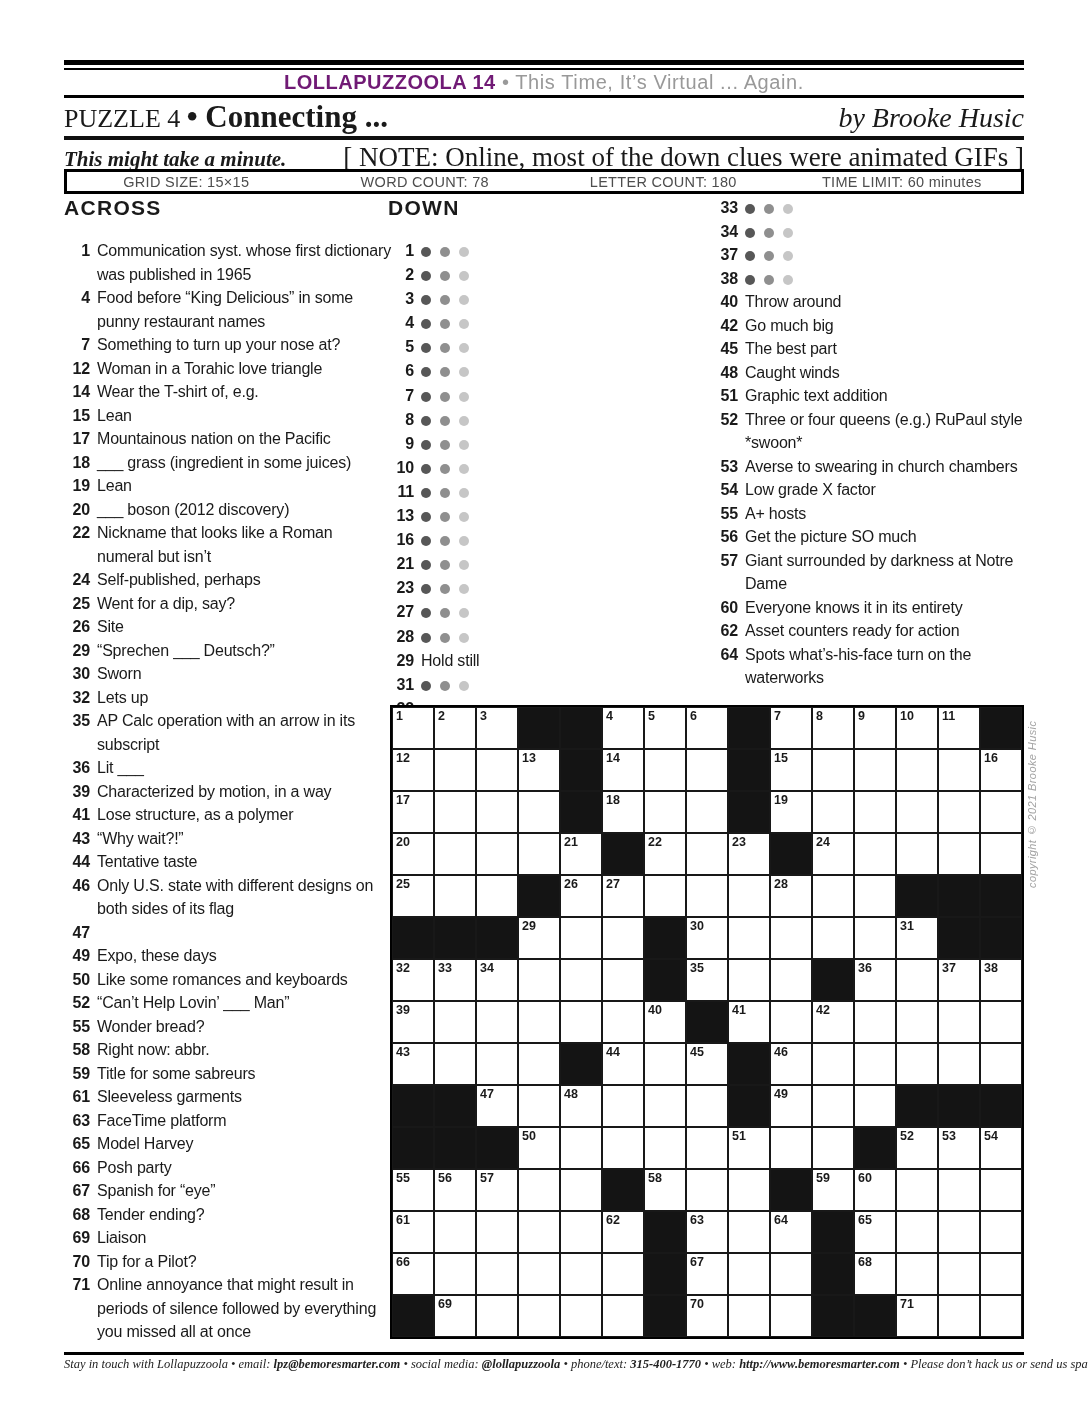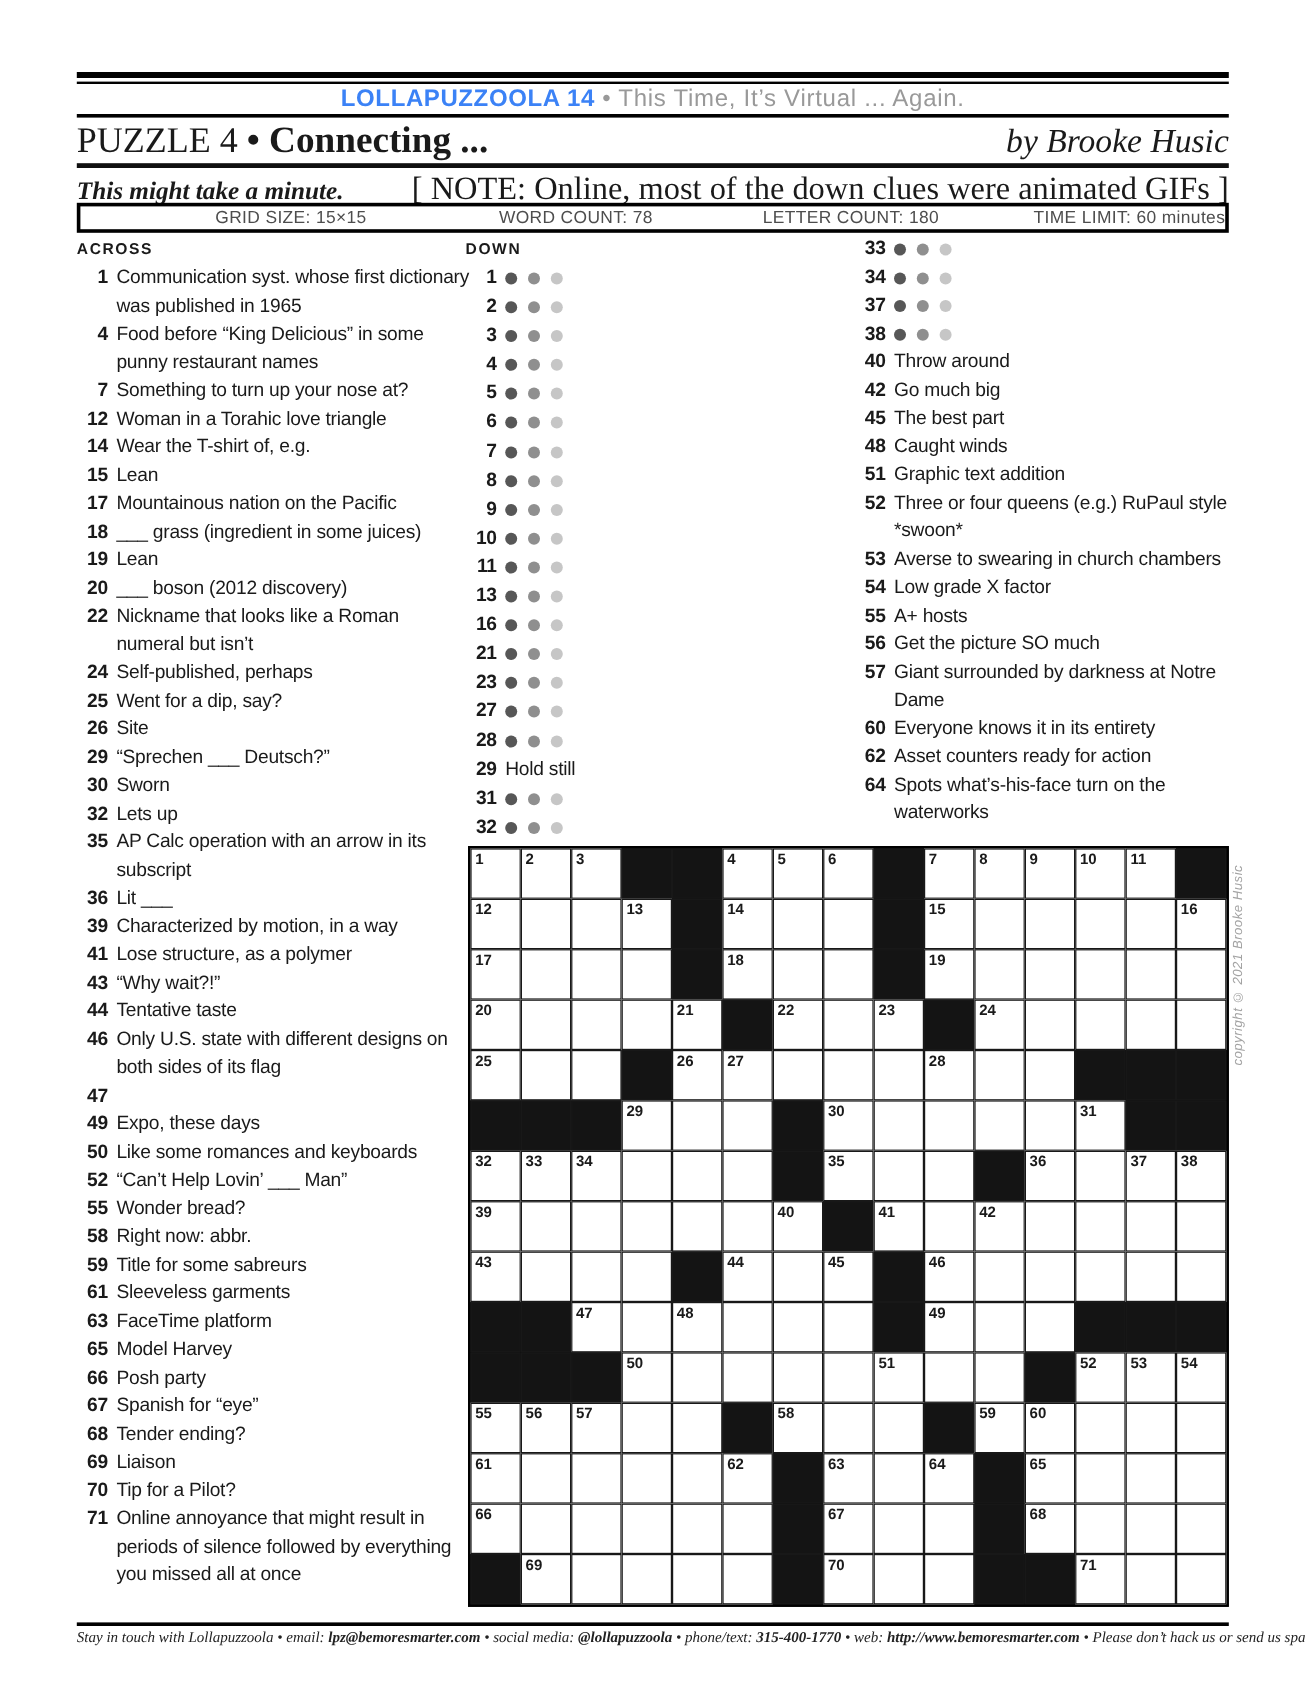--- a/index.html
+++ b/index.html
@@ -3,47 +3,47 @@
 <meta charset="utf-8">
 <style>
   html,body{margin:0;padding:0;background:#fff;}
   .page{position:relative;width:1088px;height:1408px;background:#ffffff;overflow:hidden;
         font-family:"Liberation Sans",sans-serif;color:#1a1a1a;}
   
   .rule-double{position:absolute;left:64px;top:60px;width:960px;height:3px;
                border-top:5px solid #000;border-bottom:2px solid #000;}
   .banner{position:absolute;left:64px;top:70px;width:960px;text-align:center;
           font-size:20px;line-height:24px;white-space:nowrap;}
-  .banner-bold{font-weight:bold;color:#3b82f6;letter-spacing:.5px;margin-top:16px;}
+  .banner-bold{font-weight:bold;color:#701a75;letter-spacing:.5px;margin-top:16px;}
   .banner-rest{color:#999;letter-spacing:.6px;}
   .rule-3{position:absolute;left:64px;top:95px;width:960px;border-top:3px solid #000;}
   
   .title-row{position:absolute;left:64px;top:99px;width:960px;display:flex;
              justify-content:space-between;align-items:baseline;
              font-family:"Liberation Serif",serif;}
-  .t-reg{font-size:30px;font-weight:normal;}
+  .t-reg{font-size:26px;font-weight:normal;}
   .t-bold{font-size:31px;font-weight:bold;}
   .byline{font-size:28px;font-style:italic;}
   .rule-4{position:absolute;left:64px;top:136px;width:960px;border-top:4px solid #101010;}
   
   .note-row{position:absolute;left:64px;top:142px;width:960px;display:flex;
             justify-content:space-between;align-items:baseline;
             font-family:"Liberation Serif",serif;font-size:21px;}
   .note-left{font-style:italic;font-weight:bold;}
   .note-right{font-size:27px;}
   
   .info-bar{position:absolute;left:64px;top:169px;width:960px;height:25px;
             border:3px solid #000;box-sizing:border-box;display:flex;align-items:center;}
-  .info-item{flex:1;text-align:right;font-size:14.5px;color:#4d4d4d;letter-spacing:.3px;white-space:nowrap;}
+  .info-item{flex:1;text-align:center;font-size:14.5px;color:#4d4d4d;letter-spacing:.3px;white-space:nowrap;}
   
   .col{position:absolute;top:196px;}
   .col-across{left:64px;width:328px;}
   .col-down{left:388px;width:300px;}
   .col-down2{left:708px;width:322px;}
-  .clue-header{font-size:13px;font-weight:800;letter-spacing:1.3px;line-height:24px;margin-bottom:0;}
+  .clue-header{font-size:21px;font-weight:800;letter-spacing:1.3px;line-height:24px;margin-bottom:19px;}
   .clue{display:flex;line-height:23.5px;font-size:16px;letter-spacing:-0.2px;}
   .col-down .clue{line-height:24.1px;}
   .num{flex:none;width:26px;text-align:right;font-weight:bold;margin-right:7px;}
   .col-down2 .num{width:30px;}
   .txt{flex:1;}
   .dot{display:inline-block;width:10px;height:10px;border-radius:50%;margin-right:9px;vertical-align:-1px;}
   
   .grid{position:absolute;left:390px;top:705px;border:2px solid #000;background:#000;
         display:grid;grid-template-columns:repeat(15,42px);grid-auto-rows:42px;}
   .cell{background:#fff;border:1px solid #181818;box-sizing:border-box;position:relative;}

